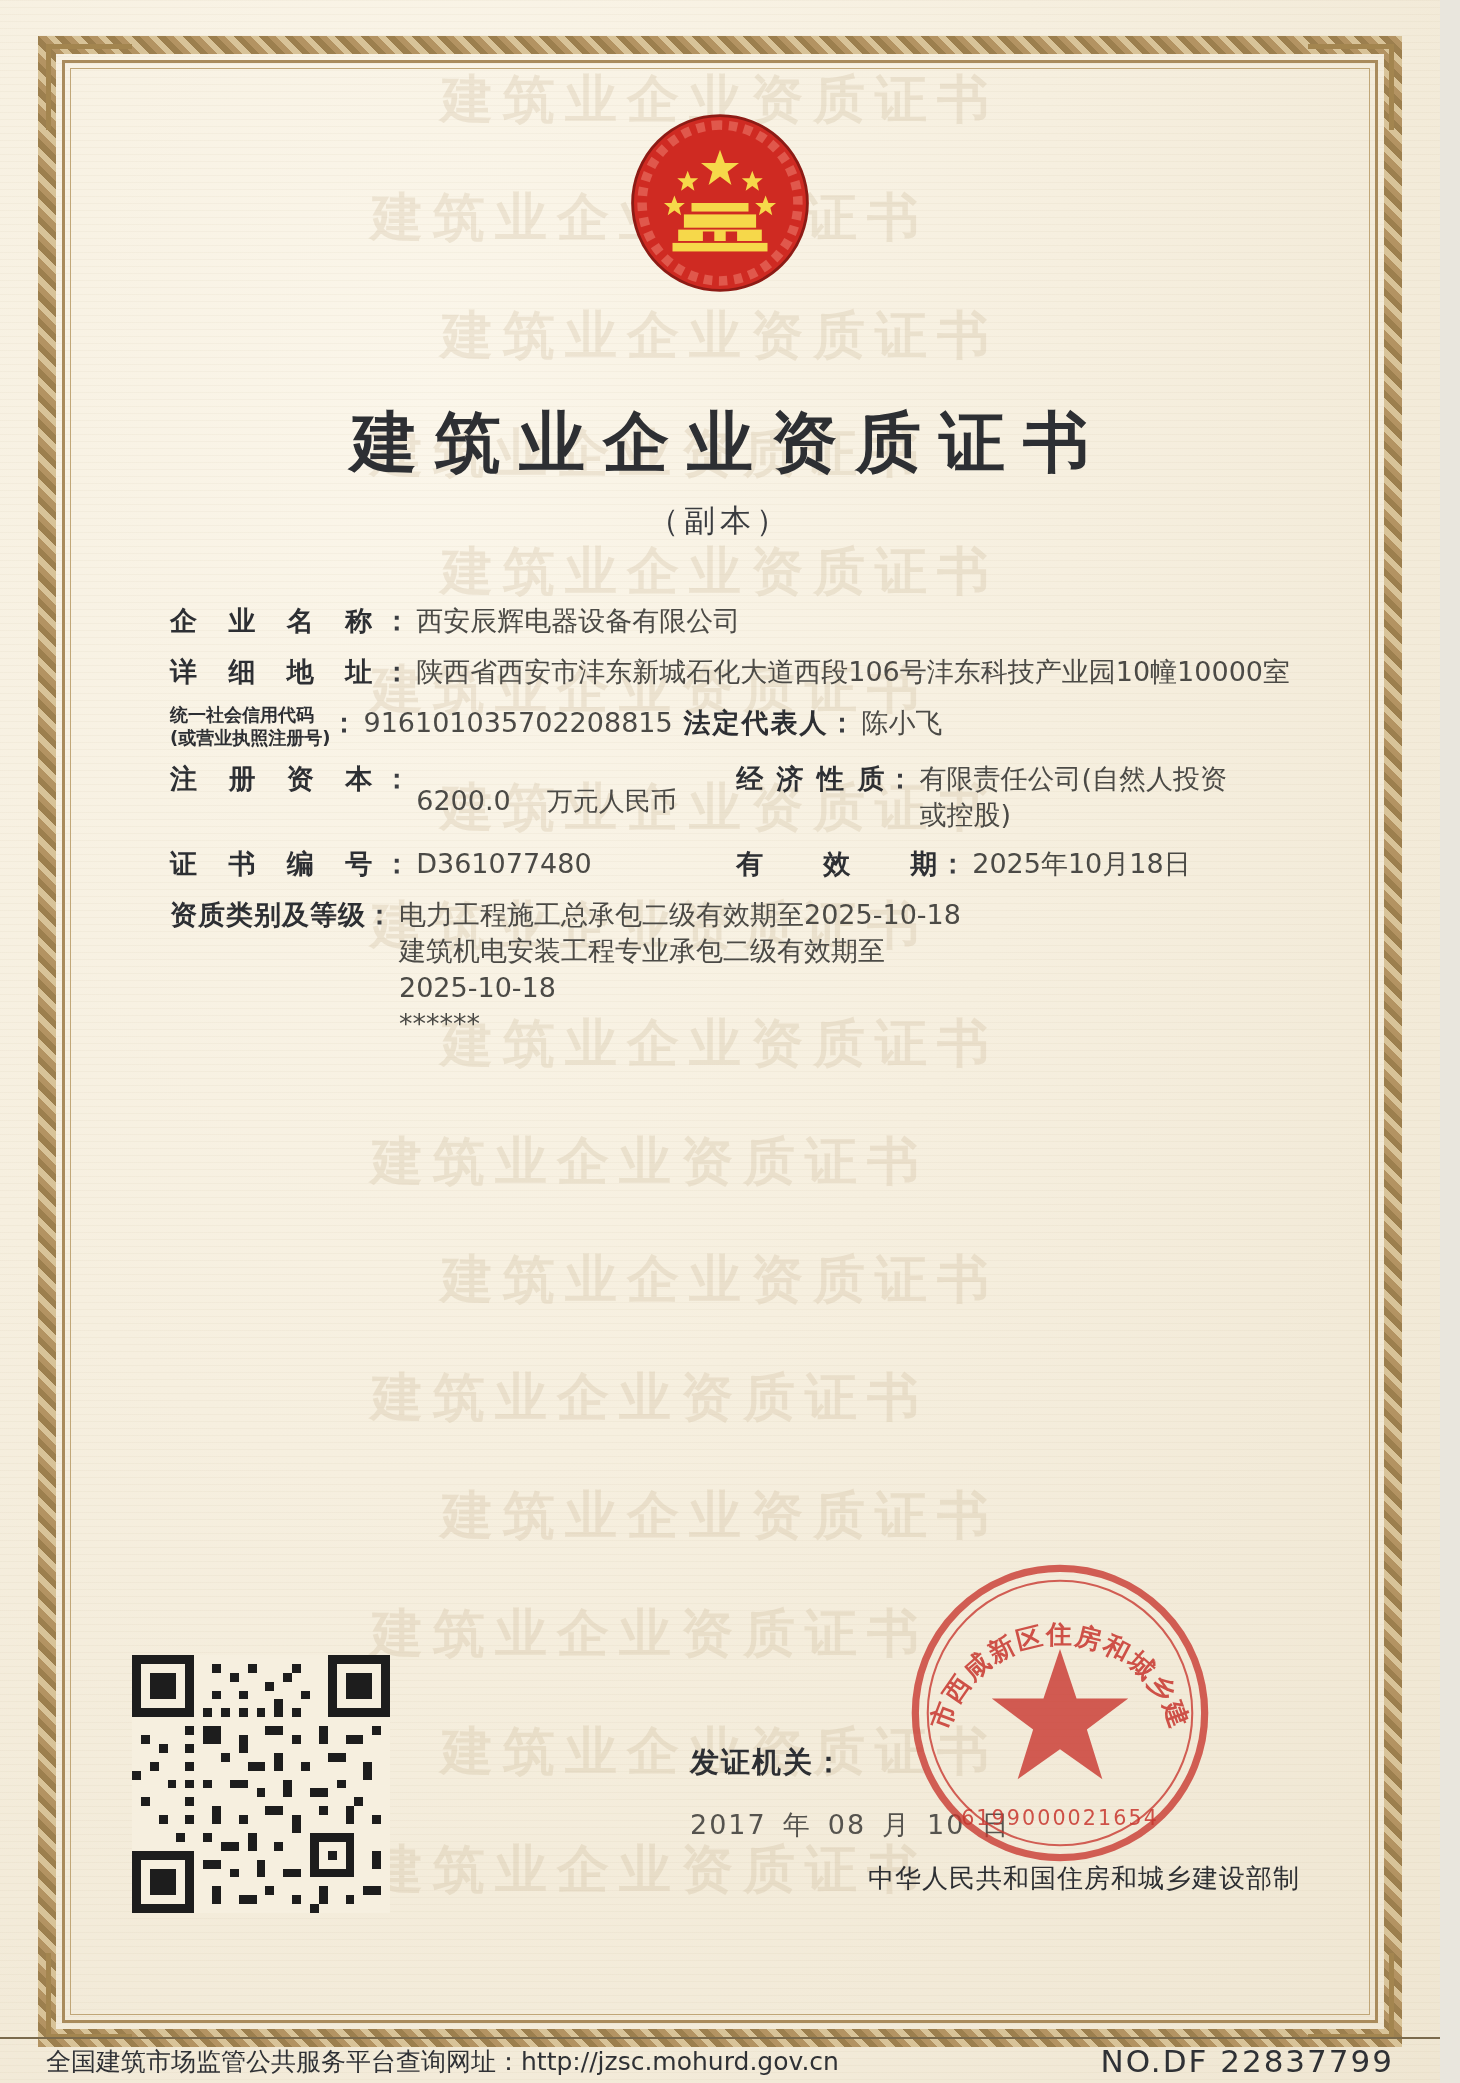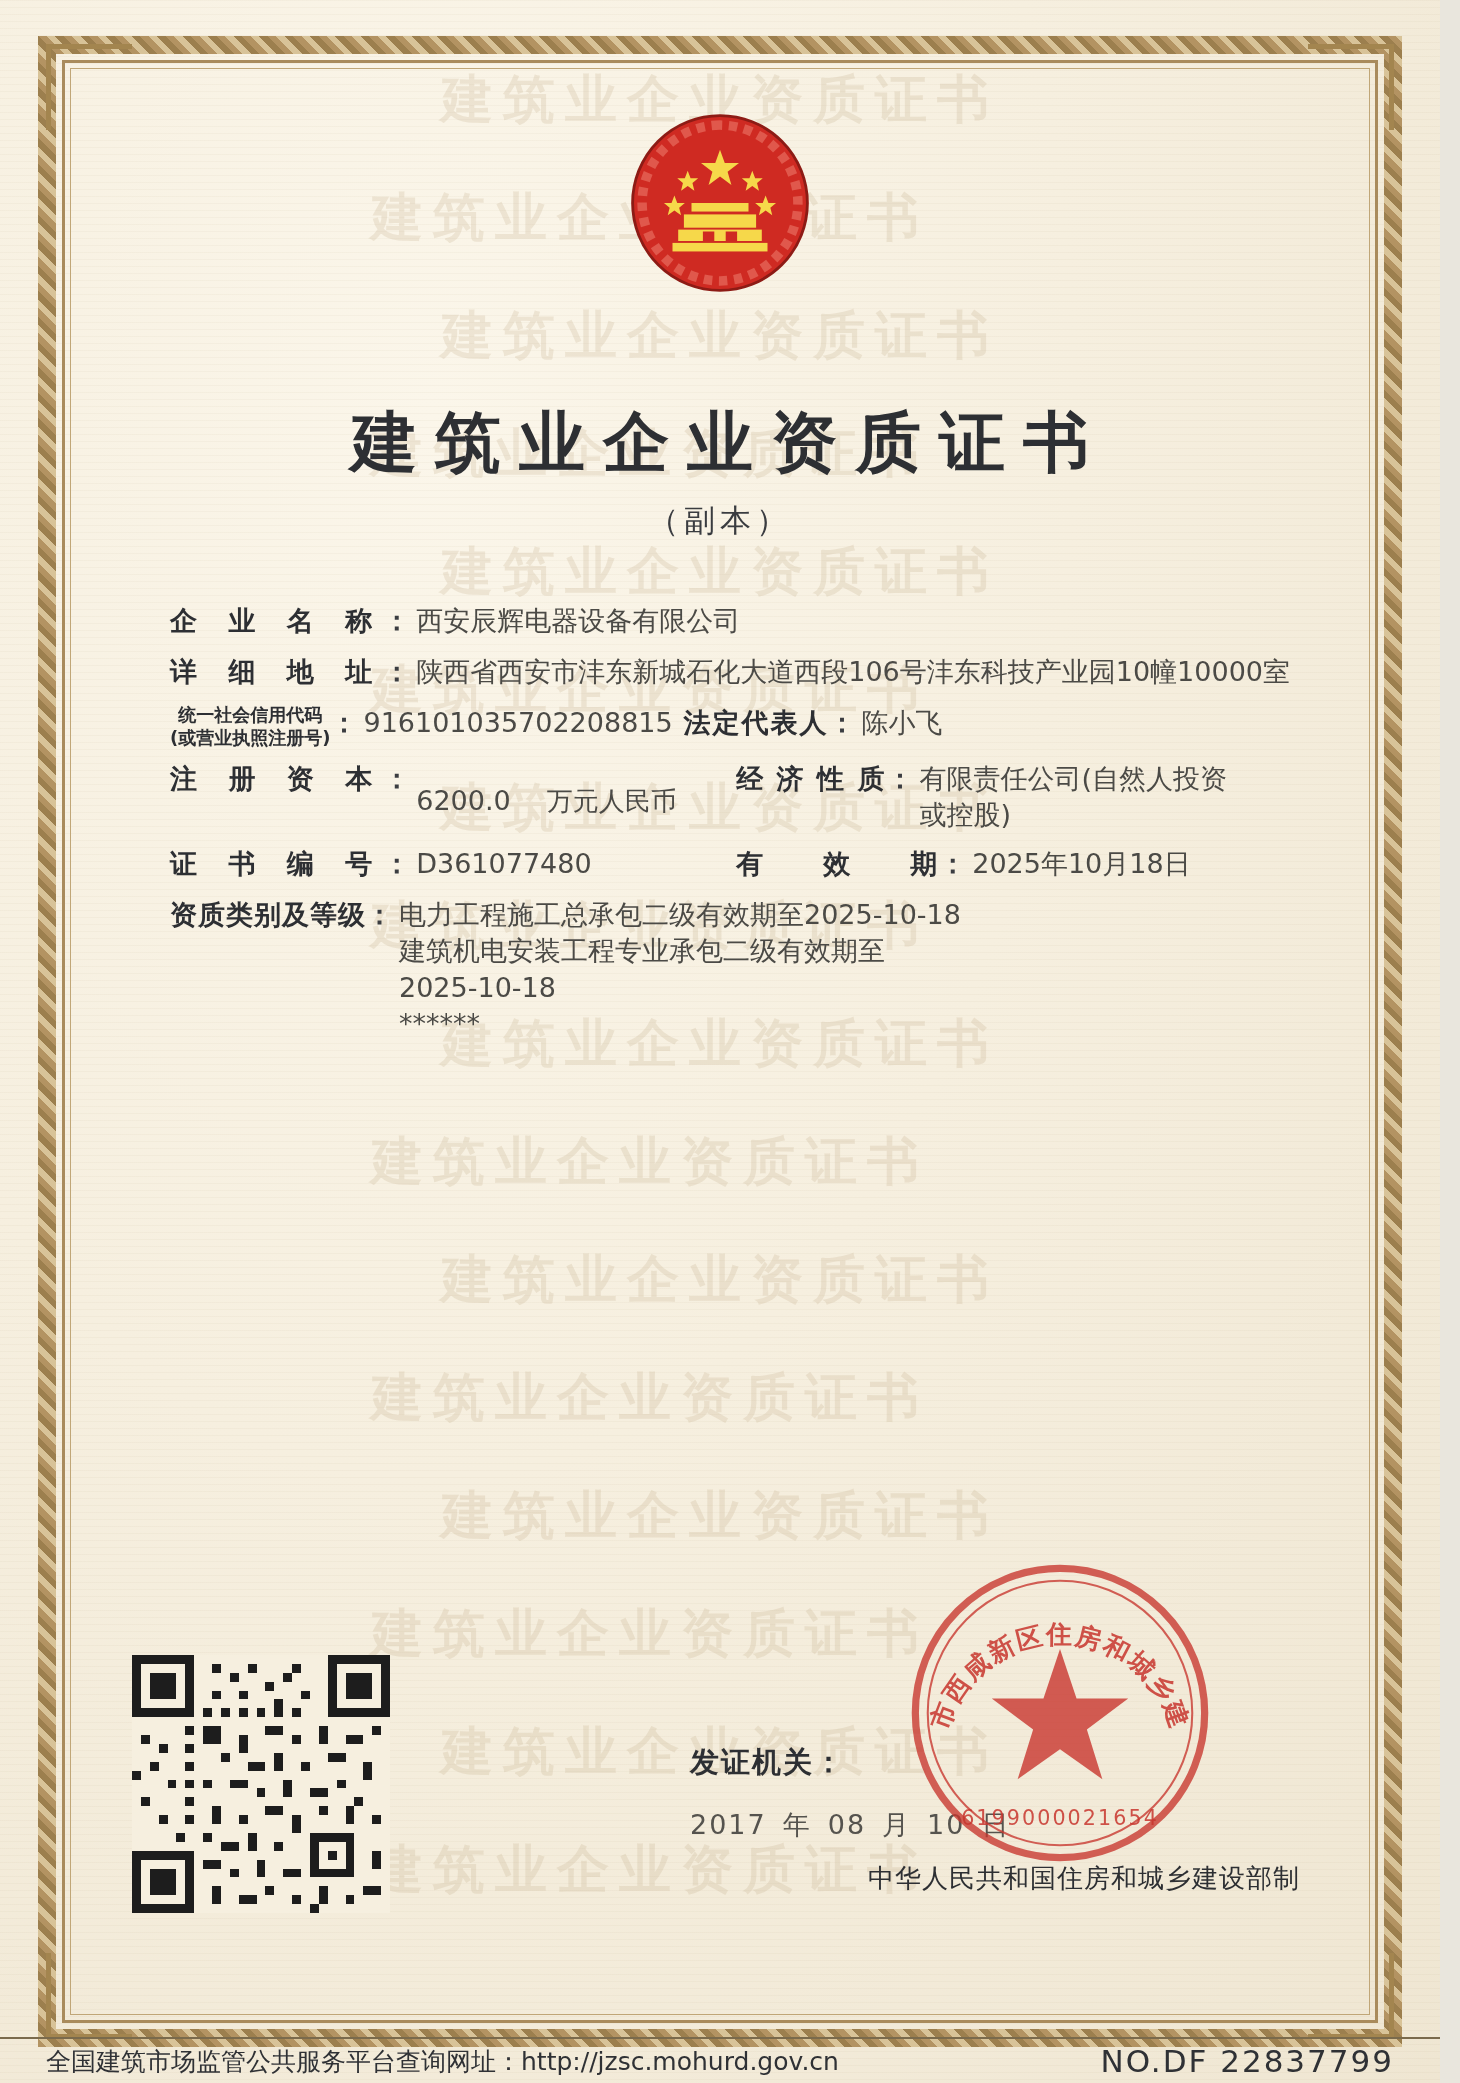--- a/index.html
+++ b/index.html
@@ -146,21 +146,21 @@
     color: #4b4a46;
     padding-left: 6px;
     padding-top: 3px;
     line-height: 1.35;
     flex: 1 1 auto;
   }
   .stacked-lbl {
     font-size: 18px;
     font-weight: bold;
     line-height: 1.25;
-    text-align: center;
+    text-align: left;
     color: #2d2f33;
     white-space: nowrap;
     padding-top: 2px;
   }
   .inline-lbl {
     font-size: 27px;
     font-weight: bold;
     color: #2d2f33;
     white-space: nowrap;
     padding-top: 3px;

